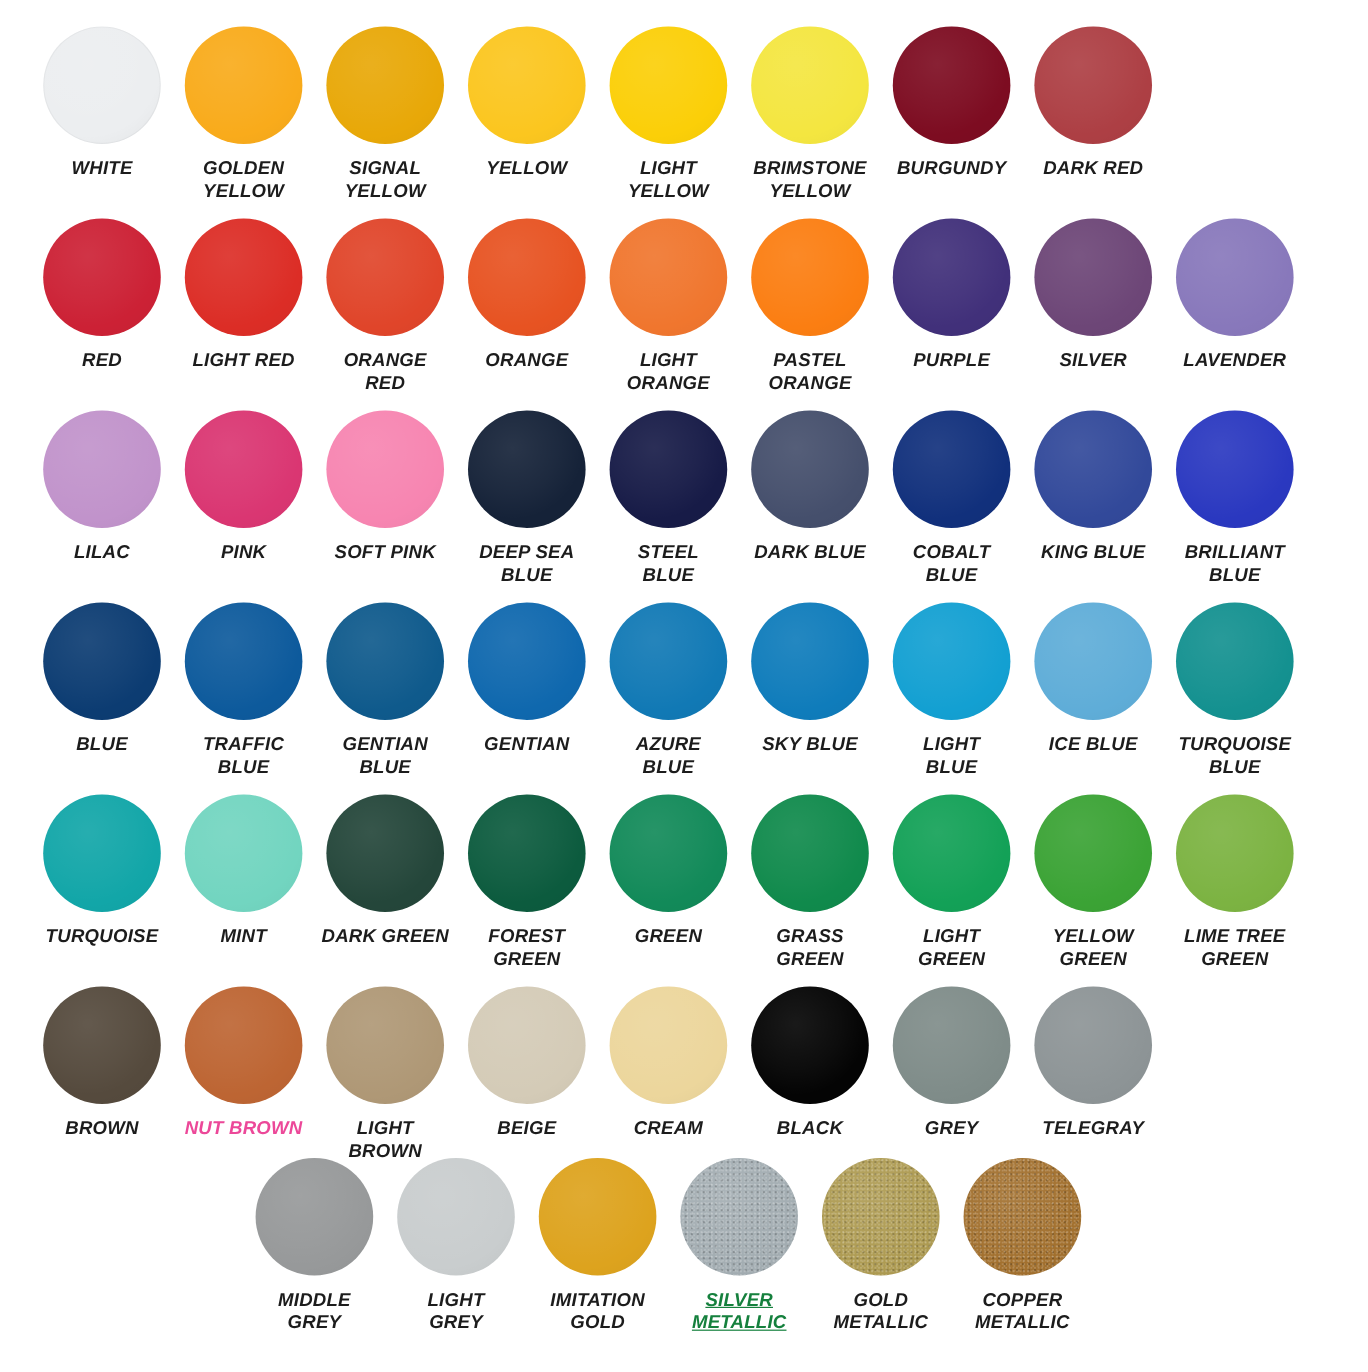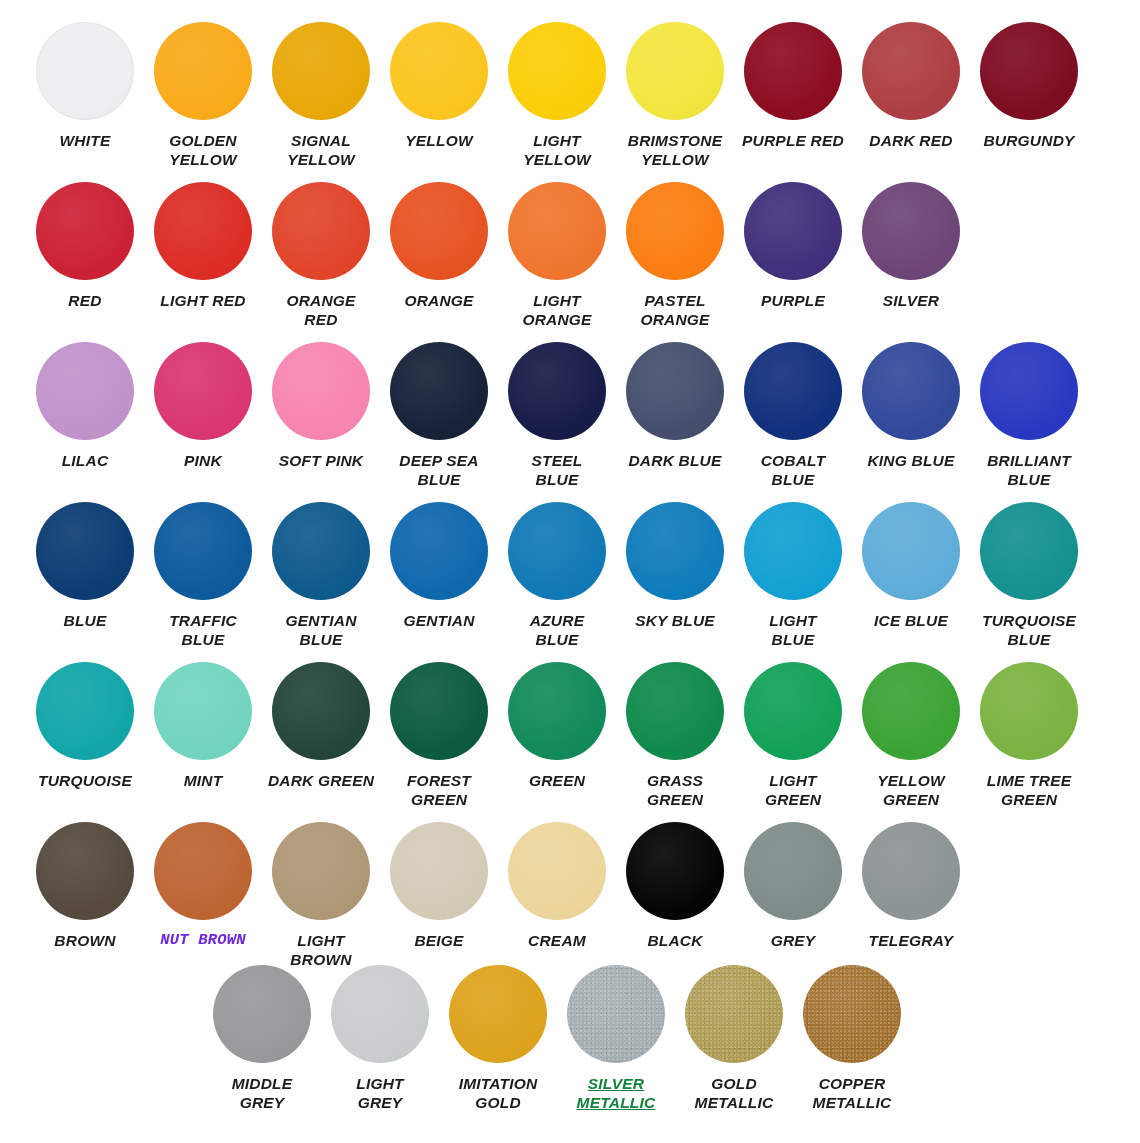--- a/index.html
+++ b/index.html
@@ -121,30 +121,26 @@
         <div class="disc" style="background: rgb(251, 207, 8);"></div>
         <div class="caption" style="color: rgb(28, 28, 28);">LIGHT
 YELLOW</div>
       </div>
       <div class="swatch">
         <div class="disc" style="background: rgb(244, 230, 64);"></div>
         <div class="caption" style="color: rgb(28, 28, 28);">BRIMSTONE
 YELLOW</div>
       </div>
       <div class="swatch">
-        <div class="disc" style="background: rgb(140, 12, 32);"></div>
-        <div class="caption" style="color: rgb(28, 28, 28);">PURPLE RED</div>
+        <div class="disc" style="background: rgb(125, 12, 33);"></div>
+        <div class="caption" style="color: rgb(28, 28, 28);">BURGUNDY</div>
       </div>
       <div class="swatch">
         <div class="disc" style="background: rgb(173, 63, 68);"></div>
         <div class="caption" style="color: rgb(28, 28, 28);">DARK RED</div>
-      </div>
-      <div class="swatch">
-        <div class="disc" style="background: rgb(125, 12, 33);"></div>
-        <div class="caption" style="color: rgb(28, 28, 28);">BURGUNDY</div>
       </div>
     </div>
     <div class="swatch-row" style="top: 182px; padding-left: 26px;">
       <div class="swatch">
         <div class="disc" style="background: rgb(204, 33, 53);"></div>
         <div class="caption" style="color: rgb(28, 28, 28);">RED</div>
       </div>
       <div class="swatch">
         <div class="disc" style="background: rgb(220, 45, 38);"></div>
         <div class="caption" style="color: rgb(28, 28, 28);">LIGHT RED</div>
@@ -169,20 +165,24 @@
 ORANGE</div>
       </div>
       <div class="swatch">
         <div class="disc" style="background: rgb(65, 48, 122);"></div>
         <div class="caption" style="color: rgb(28, 28, 28); text-align: center;">PURPLE</div>
       </div>
       <div class="swatch">
         <div class="disc" style="background: rgb(109, 70, 119);"></div>
         <div class="caption" style="color: rgb(28, 28, 28);">SILVER</div>
       </div>
+      <div class="swatch">
+        <div class="disc" style="background: rgb(136, 120, 187);"></div>
+        <div class="caption" style="color: rgb(28, 28, 28);">LAVENDER</div>
+      </div>
     </div>
     <div class="swatch-row" style="top: 342px; padding-left: 26px;">
       <div class="swatch">
         <div class="disc" style="background: rgb(193, 147, 203);"></div>
         <div class="caption" style="color: rgb(28, 28, 28);">LILAC</div>
       </div>
       <div class="swatch">
         <div class="disc" style="background: rgb(218, 54, 114);"></div>
         <div class="caption" style="color: rgb(28, 28, 28);">PINK</div>
       </div>
@@ -305,21 +305,21 @@
 GREEN</div>
       </div>
     </div>
     <div class="swatch-row" style="top: 822px; padding-left: 26px;">
       <div class="swatch">
         <div class="disc" style="background: rgb(85, 74, 61);"></div>
         <div class="caption" style="color: rgb(28, 28, 28);">BROWN</div>
       </div>
       <div class="swatch">
         <div class="disc" style="background: rgb(189, 101, 51);"></div>
-        <div class="caption" style="color: #6d28d9; font-family: Liberation Mono, monospace;">NUT BROWN</div>
+        <div class="caption" style="color: #ec4899;">NUT BROWN</div>
       </div>
       <div class="swatch">
         <div class="disc" style="background: rgb(175, 152, 118);"></div>
         <div class="caption" style="color: rgb(28, 28, 28);">LIGHT
 BROWN</div>
       </div>
       <div class="swatch">
         <div class="disc" style="background: rgb(212, 203, 183);"></div>
         <div class="caption" style="color: rgb(28, 28, 28); text-align: center;">BEIGE</div>
       </div>

